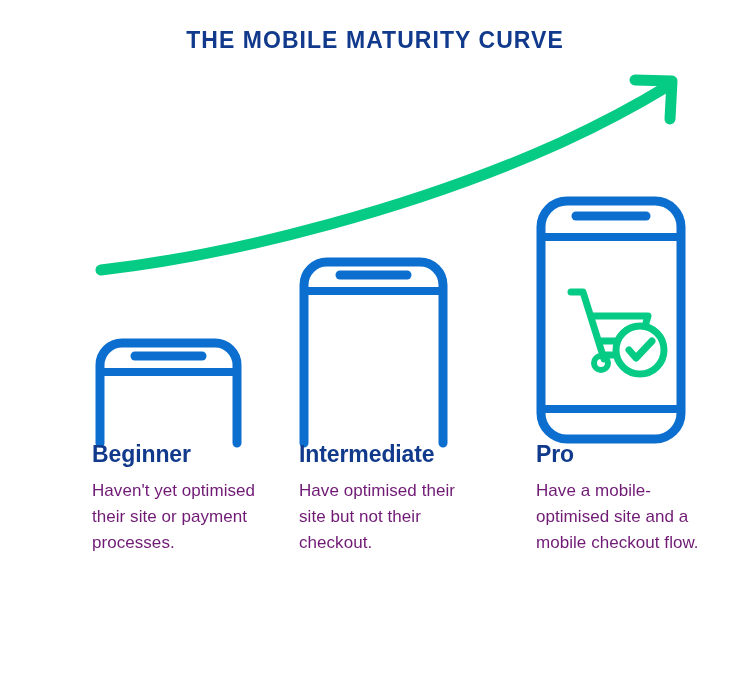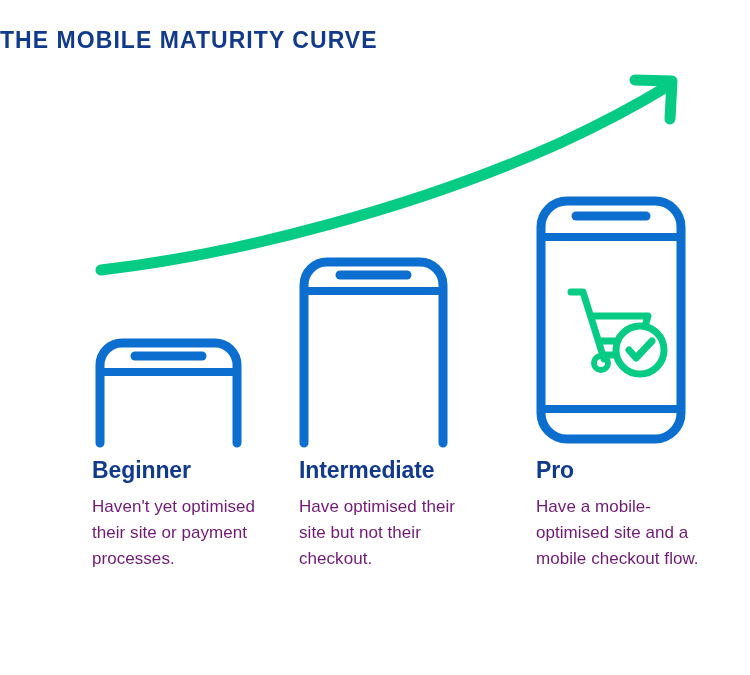--- a/index.html
+++ b/index.html
@@ -21,20 +21,21 @@
     height: 675px;
     background: #ffffff;
   }
 
   
   .title {
     position: absolute;
     left: 0;
     top: 28px;
     width: 750px;
+    text-align: center;
     font-size: 23px;
     font-weight: bold;
     letter-spacing: 1.05px;
     color: #123A8C;
     line-height: 1.1;
     white-space: nowrap;
   }
 
   
   .art {
@@ -43,21 +44,21 @@
     top: 0;
     width: 750px;
     height: 675px;
     pointer-events: none;
   }
 
   
   .captions {
     position: absolute;
     left: 0;
-    top: 458px;
+    top: 442px;
     width: 750px;
     height: 175px;
   }
   .caption {
     position: absolute;
     top: 0;
   }
   .caption-1 { left: 92px;  width: 175px; }
   .caption-2 { left: 299px; width: 185px; }
   .caption-3 { left: 536px; width: 165px; }

